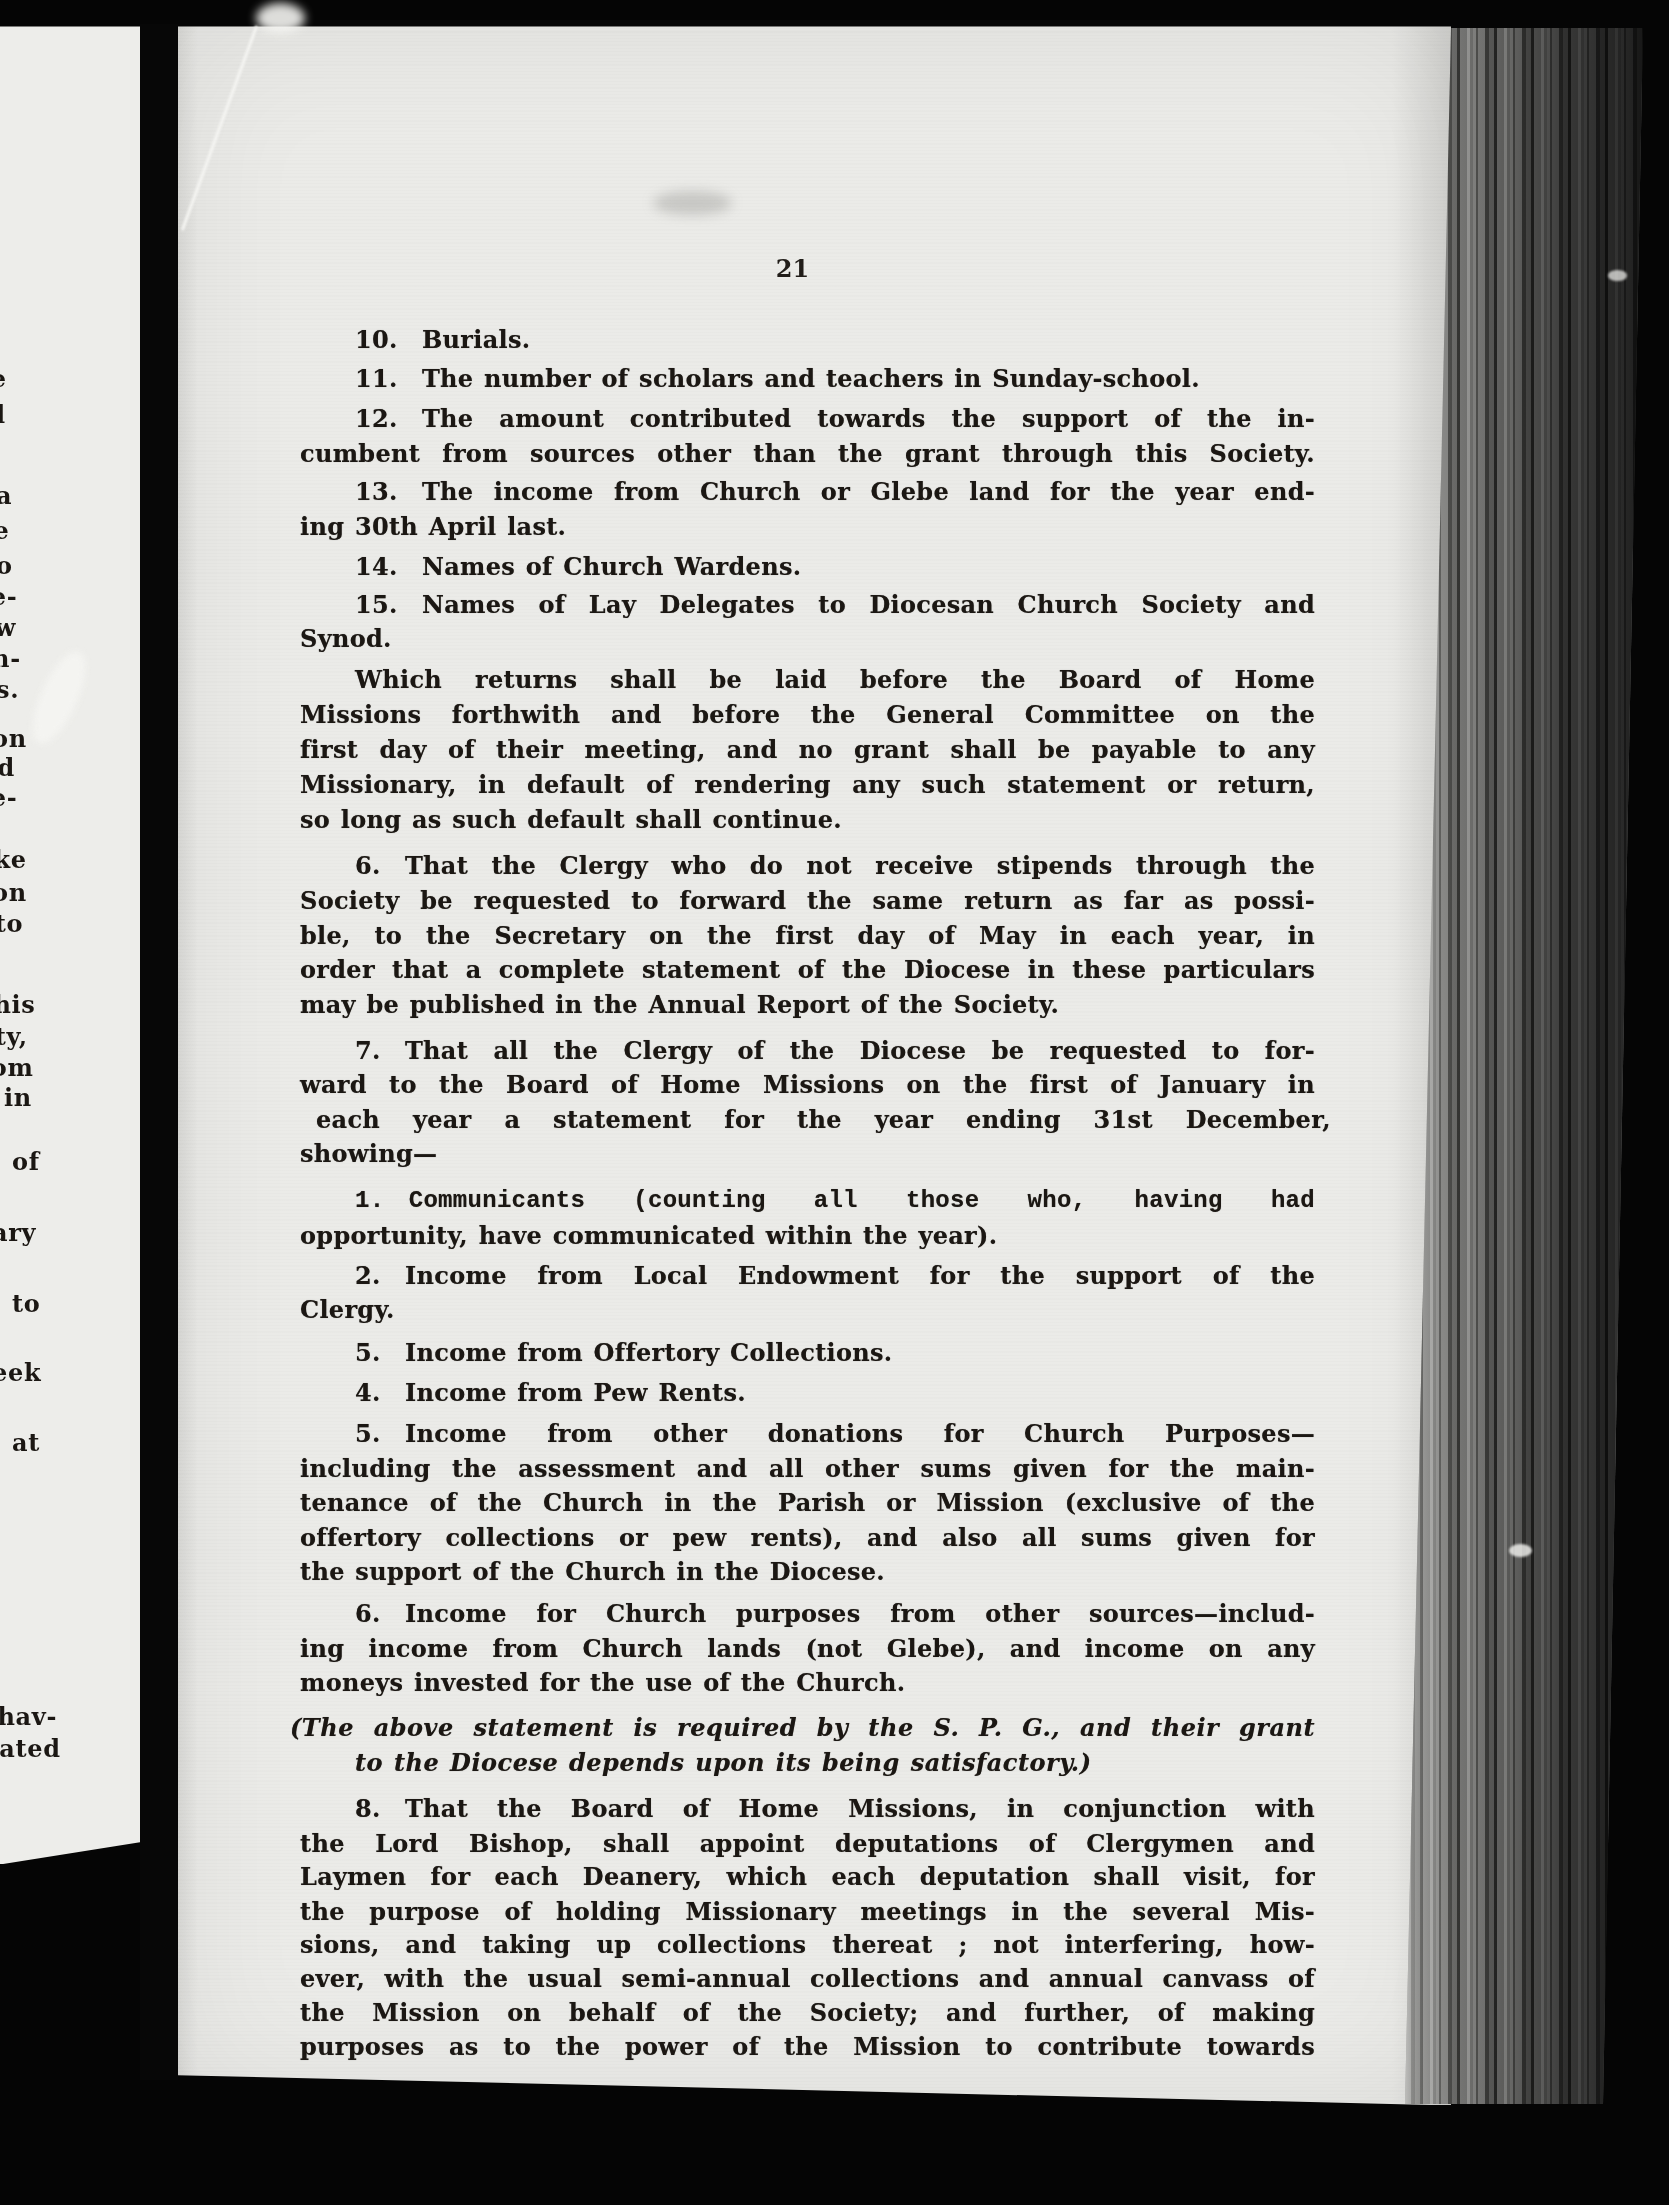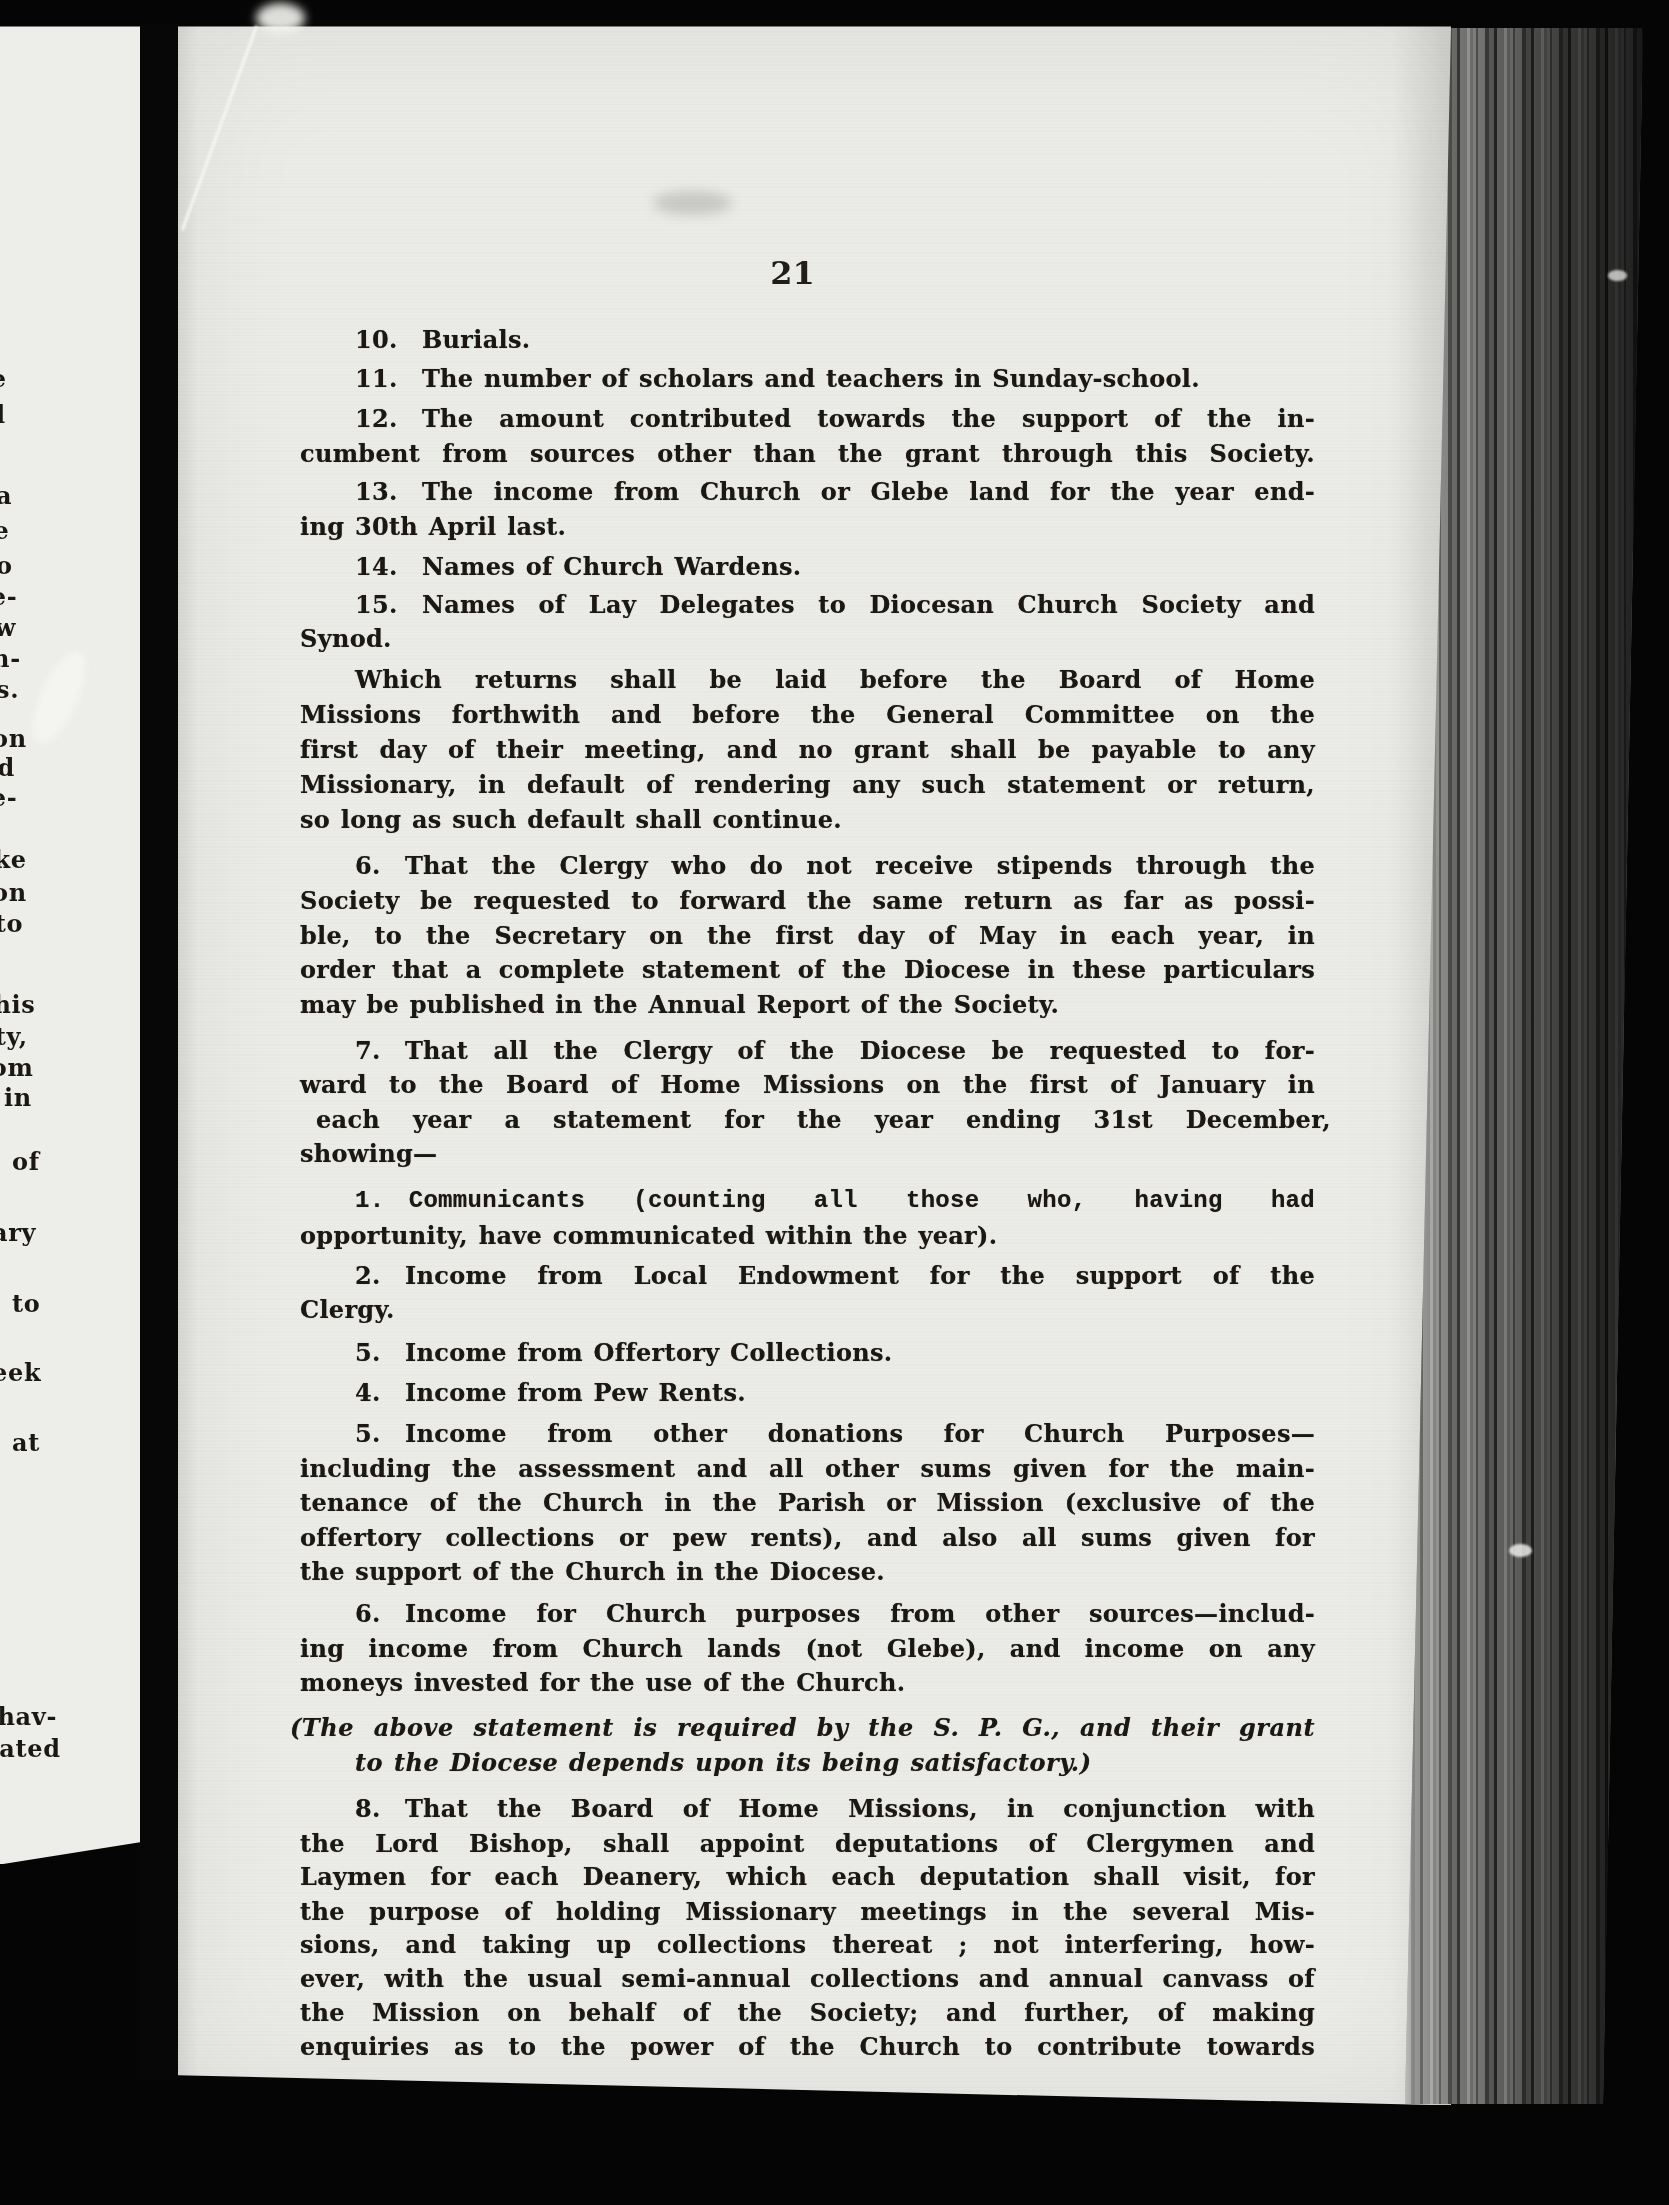--- a/index.html
+++ b/index.html
@@ -13,21 +13,21 @@
   
   .gutter{position:absolute;left:140px;top:24px;width:38px;height:2056px;background:#070707;}
   
   .page{position:absolute;left:178px;top:26.4px;width:1273px;height:2079px;
         background:
           repeating-linear-gradient(0deg, rgba(0,0,0,0.012) 0 1.3px, rgba(255,255,255,0) 1.3px 3.3px),
           linear-gradient(90deg,#dcdcd9 0px,#ebebe8 20px,#ebebe8 calc(100% - 59px),#d3d3d0 100%);
         clip-path:polygon(0 0,100% 0,100% 100%,0 98.55%);
         box-shadow:inset 0 0 132px rgba(0,0,0,0.07);}
   .page-number{position:absolute;left:575px;top:228px;width:79px;text-align:center;
-               font-weight:700;font-size:32px;color:#211d19;}
+               font-weight:700;font-size:24px;color:#211d19;}
   .line{position:absolute;font-weight:700;font-size:24px;line-height:29px;color:#1b1713;
         letter-spacing:0.3px;word-spacing:2px;white-space:pre-wrap;
         text-shadow:0 0 0.7px rgba(27,23,19,0.55);}
   .line.j{text-align:justify;text-align-last:justify;white-space:normal;}
   .line.it{font-style:italic;letter-spacing:0.5px;}
   
   .fore-edge{position:absolute;left:1393px;top:28px;width:251px;height:2076px;
      clip-path:polygon(58px 0,250px 0,210px 100%,12px 100%);
      background:
        linear-gradient(90deg, rgba(235,235,232,0.95) 0px, rgba(200,200,198,0.55) 17px,
@@ -124,21 +124,21 @@
         <div class="line" style="top: 1642px; left: 122px;">moneys invested for the use of the Church.</div>
         <div class="line j it" style="top: 1687px; left: 112px; width: 1025px;">(The above statement is required by the S. P. G., and their grant</div>
         <div class="line it" style="top: 1722px; left: 177px;">to the Diocese depends upon its being satisfactory.)</div>
         <div class="line j" style="top: 1768px; left: 177px; width: 960px;">8. That the Board of Home Missions, in conjunction with</div>
         <div class="line j" style="top: 1803px; left: 122px; width: 1015px;">the Lord Bishop, shall appoint deputations of Clergymen and</div>
         <div class="line j" style="top: 1836px; left: 122px; width: 1015px;">Laymen for each Deanery, which each deputation shall visit, for</div>
         <div class="line j" style="top: 1871px; left: 122px; width: 1015px;">the purpose of holding Missionary meetings in the several Mis-</div>
         <div class="line j" style="top: 1904px; left: 122px; width: 1015px;">sions, and taking up collections thereat ; not interfering, how-</div>
         <div class="line j" style="top: 1938px; left: 122px; width: 1015px;">ever, with the usual semi-annual collections and annual canvass of</div>
         <div class="line j" style="top: 1972px; left: 122px; width: 1015px;">the Mission on behalf of the Society; and further, of making</div>
-        <div class="line j" style="top: 2006px; left: 122px; width: 1015px;">enquiries as to the power of the Church to contribute towards</div>
+        <div class="line j" style="top: 2006px; left: 122px; width: 1015px;">purposes as to the power of the Mission to contribute towards</div>
       </div>
     <div class="smudge"></div>
   </div>
 
   <div class="fore-edge"></div>
 
   <div class="scratch s1"></div>
   <div class="scratch s2"></div>
   <div class="scratch s3"></div>
   <div class="scratch s4"></div>

